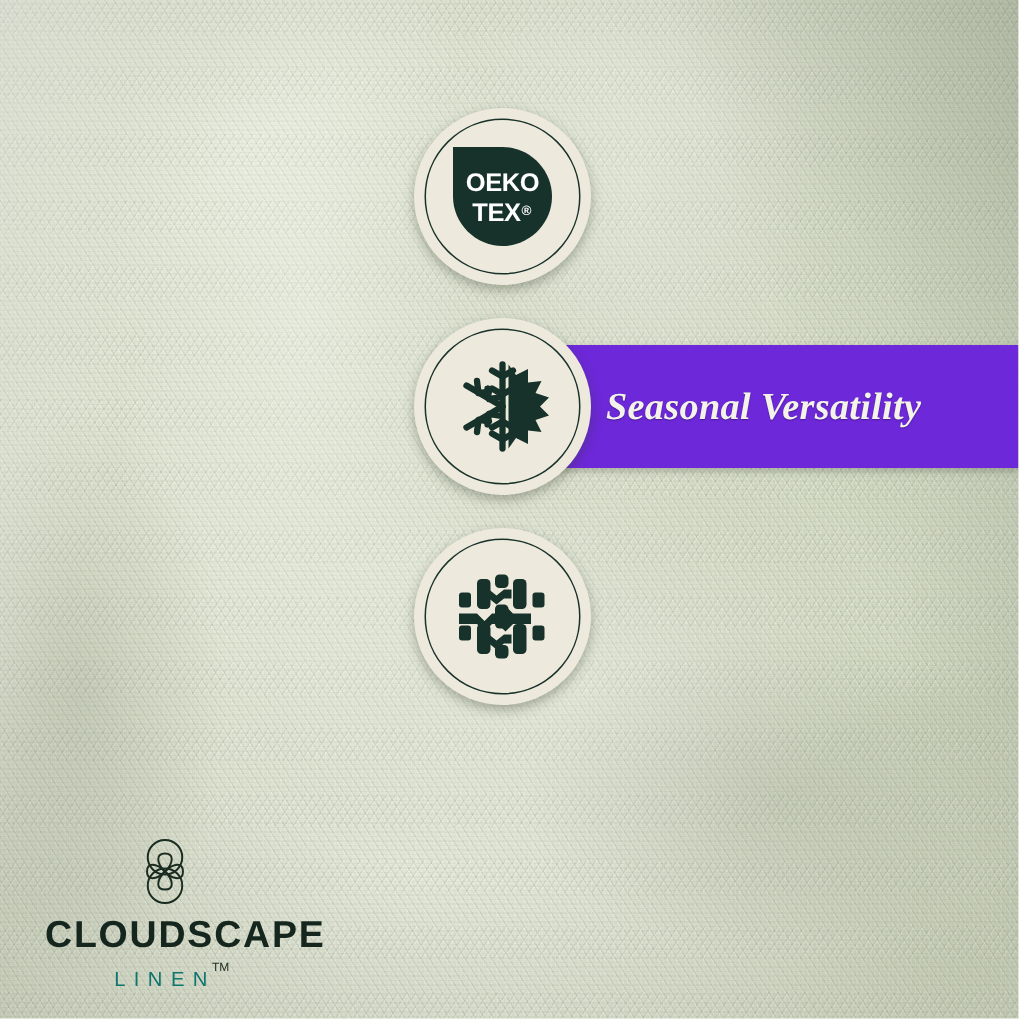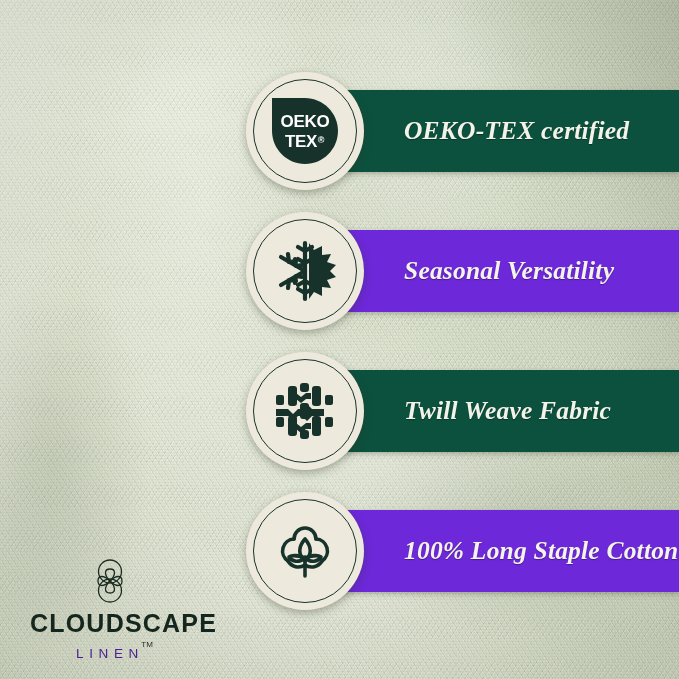--- a/index.html
+++ b/index.html
@@ -128,21 +128,21 @@
     font-style: italic;
     font-weight: 700;
     font-size: 25.5px;
     letter-spacing: .2px;
     white-space: nowrap;
     text-shadow: 0 1px 1px rgba(0,0,0,0.35);
   }
 
   .badge {
     position: absolute;
-    left: 246px;
+    left: 276px;
     top: 0;
     width: 118px;
     height: 118px;
     border-radius: 50%;
     background: #edeadd;
     box-shadow: 0 3px 8px rgba(45,55,38,0.35);
     z-index: 3;
   }
   .badge-ring {
     position: absolute;
@@ -181,21 +181,21 @@
   .brand-sub-wrap {
     margin-top: 8px;
     position: relative;
     display: inline-block;
   }
   .brand-sub {
     font-family: "Liberation Sans", sans-serif;
     font-weight: 400;
     font-size: 13.5px;
     letter-spacing: 5.6px;
-    color: #4c1d95;
+    color: #0f766e;
     line-height: 1;
   }
   .brand-tm {
     position: absolute;
     right: -9px;
     top: -4px;
     font-size: 8px;
     font-weight: 400;
     letter-spacing: 0;
     color: #1b2c22;
@@ -209,23 +209,20 @@
   <div class="fabric-base"></div>
   <div class="fabric-weave-a"></div>
   <div class="fabric-weave-b"></div>
   <div class="fabric-weave-c"></div>
   <div class="fabric-folds"></div>
   <div class="fabric-vignette"></div>
 
   <div class="rows">
 
     <div class="feature-row r1">
-      <div class="bar tone-a">
-        <span class="bar-label">OEKO-TEX certified</span>
-      </div>
       <div class="badge">
         <div class="badge-ring"></div>
         <div class="badge-inner">
           <svg width="74" height="74" viewBox="0 0 74 74" aria-hidden="true">
             <path d="M37 4 C55 4 70 19 70 37 C70 55 55 70 37 70 C19 70 4 55 4 37 L4 4 Z" transform="translate(0,0)" fill="#17322a"></path>
             <text x="37" y="33" text-anchor="middle" font-family="Liberation Sans, sans-serif" font-weight="700" font-size="17" fill="#ffffff" letter-spacing="-0.3">OEKO</text>
             <text x="33" y="53" text-anchor="middle" font-family="Liberation Sans, sans-serif" font-weight="700" font-size="17" fill="#ffffff" letter-spacing="-0.3">TEX</text>
             <text x="53" y="49" text-anchor="middle" font-family="Liberation Sans, sans-serif" font-weight="700" font-size="9" fill="#ffffff">®</text>
           </svg>
         </div>
@@ -262,23 +259,20 @@
                 L27,6 L18,9 L22,17 L13,16 L13,25 L5,21 L0,28 Z"></path>
               <path fill="#edeadd" d="
                 M-2,-17 A17,17 0 0 1 -2,17 A11,11 0 0 0 -2,-17 Z"></path>
             </g>
           </svg>
         </div>
       </div>
     </div>
 
     <div class="feature-row r3">
-      <div class="bar tone-a">
-        <span class="bar-label">Twill Weave Fabric</span>
-      </div>
       <div class="badge">
         <div class="badge-ring"></div>
         <div class="badge-inner">
           <svg width="76" height="76" viewBox="0 0 76 76" aria-hidden="true">
             <g fill="#17322a">
 
               <rect x="9" y="22" width="8" height="10" rx="2"></rect>
               <rect x="9" y="44" width="8" height="10" rx="2"></rect>
 
               <rect x="21" y="13" width="9" height="20" rx="3"></rect>
@@ -297,47 +291,20 @@
               <path d="M9 36 h12 l5 5 l5 -5 h2 v7 h-2 l-5 5 l-5 -5 h-12 z"></path>
               <path d="M45 36 h12 v7 h-12 l-5 5 l-5 -5 h-2 v-7 h2 l5 -5 z"></path>
               <path d="M24 20 h5 l5 4 l5 -4 h5 v6 h-5 l-5 4 l-5 -4 h-5 z"></path>
               <path d="M24 50 h5 l5 4 l5 -4 h5 v6 h-5 l-5 4 l-5 -4 h-5 z"></path>
             </g>
           </svg>
         </div>
       </div>
     </div>
 
-    <div class="feature-row r4">
-      <div class="bar tone-b">
-        <span class="bar-label">100% Long Staple Cotton</span>
-      </div>
-      <div class="badge">
-        <div class="badge-ring"></div>
-        <div class="badge-inner">
-          <svg width="76" height="76" viewBox="0 0 76 76" aria-hidden="true">
-            <g fill="none" stroke="#17322a" stroke-width="3.6" stroke-linecap="round" stroke-linejoin="round">
-
-              <path d="M27 26 a11 11 0 0 1 22 0"></path>
-              <path d="M49 26 a12 12 0 0 1 6 22"></path>
-              <path d="M27 26 a12 12 0 0 0 -6 22"></path>
-              <path d="M21 48 a12 12 0 0 0 17 4"></path>
-              <path d="M55 48 a12 12 0 0 1 -17 4"></path>
-
-              <line x1="38" y1="44" x2="38" y2="63"></line>
-
-              <path d="M38 26 c-7 8 -7 16 0 22 c7 -6 7 -14 0 -22 z"></path>
-
-              <path d="M38 45 c-6 -2 -12 -4 -16 -1 c3 5 10 6 16 1 z"></path>
-              <path d="M38 45 c6 -2 12 -4 16 -1 c-3 5 -10 6 -16 1 z"></path>
-            </g>
-          </svg>
-        </div>
-      </div>
-    </div>
 
   </div>
 
   <div class="brand">
     <div class="brand-mark">
       <svg width="40" height="46" viewBox="0 0 40 46" aria-hidden="true">
         <g fill="none" stroke="#1a2c21" stroke-width="1.3">
           <circle cx="20" cy="13.5" r="11.5"></circle>
           <circle cx="20" cy="32.5" r="11.5"></circle>
           <path d="M20 23 c-6 -6 -12 -6 -12 0 c0 6 6 6 12 0 z"></path>

